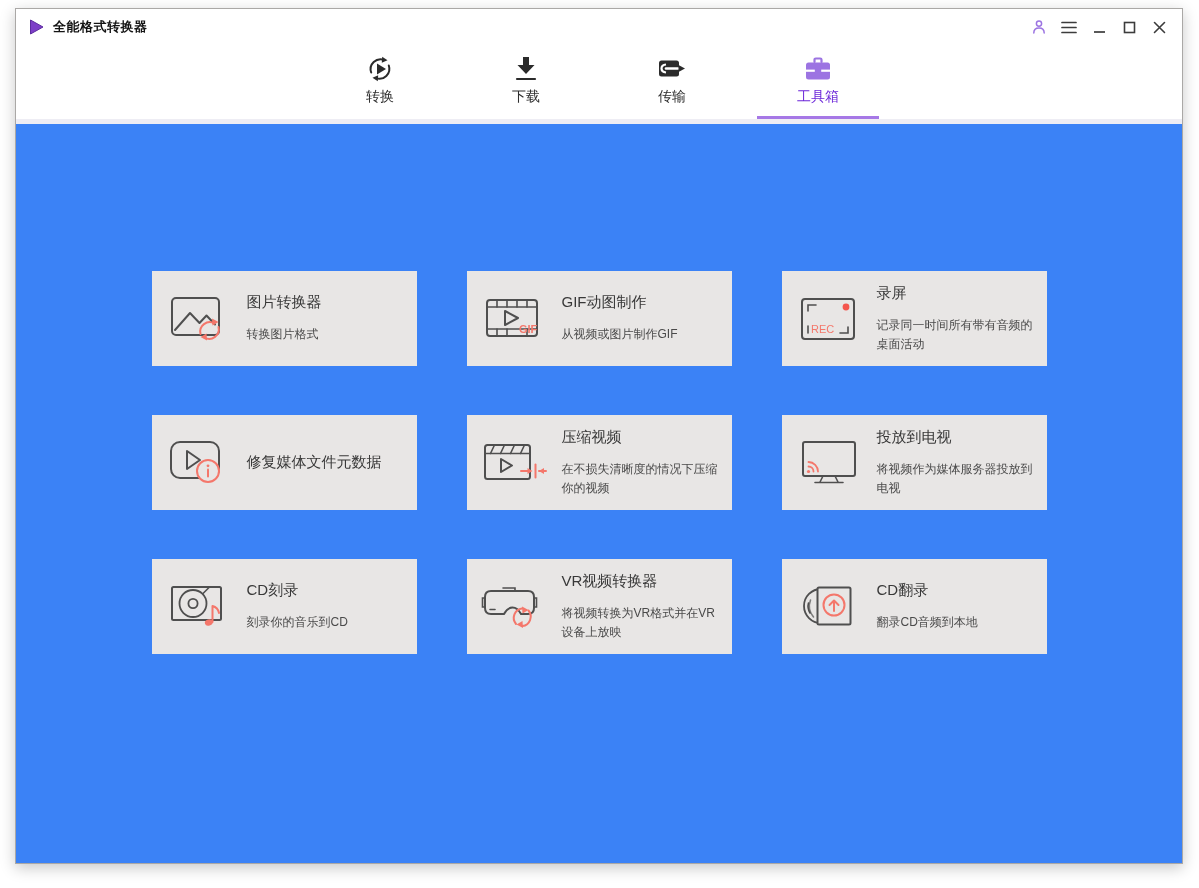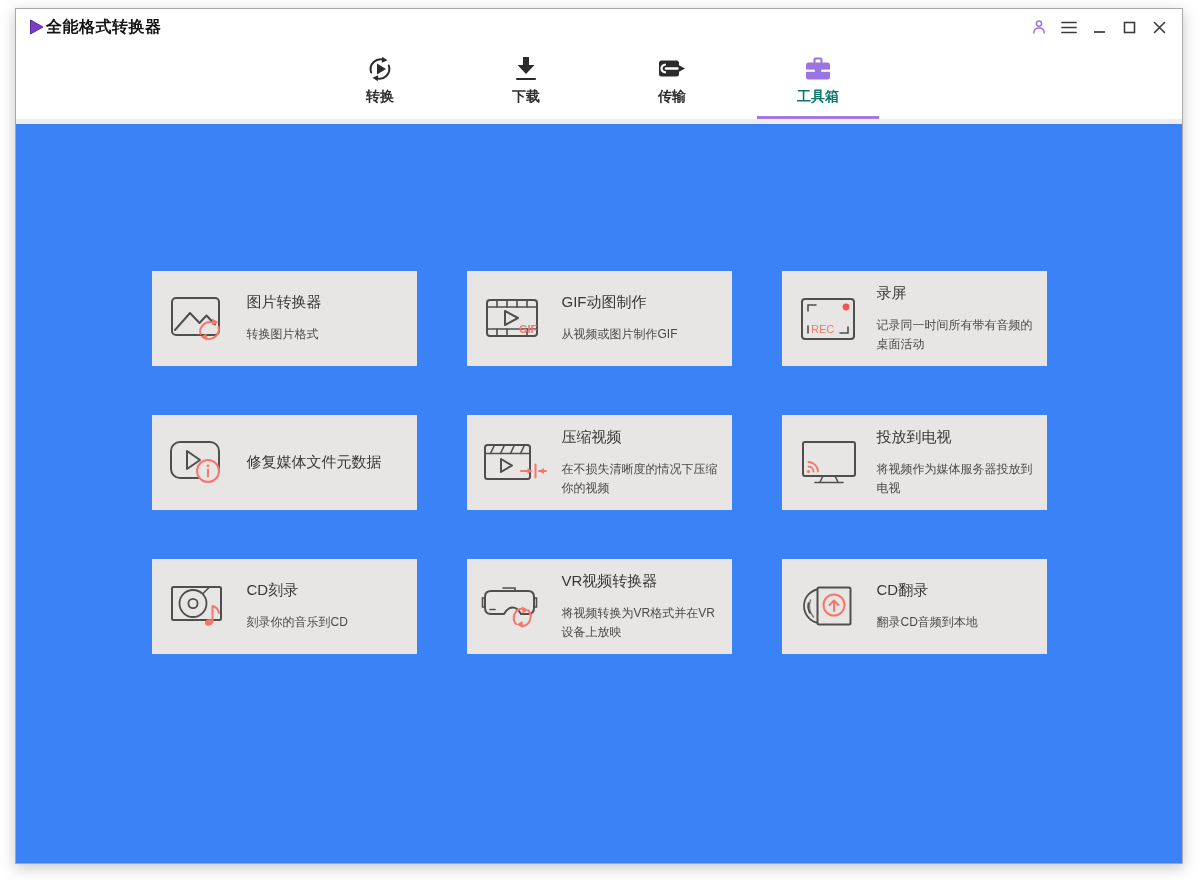--- a/index.html
+++ b/index.html
@@ -7,31 +7,31 @@
               font-family:"Liberation Sans","DejaVu Sans",sans-serif; }
 
   .window { position:absolute; left:15px; top:8px; width:1168px; height:856px;
             background:#ffffff; border:1px solid #aaa8a6;
             box-shadow:0 4px 14px rgba(0,0,0,.22); display:flex; flex-direction:column; }
 
   
   .titlebar { height:36px; display:flex; align-items:center; padding:0 14px 0 13px;
               background:#ffffff; flex:0 0 auto; }
   .app-logo { width:15px; height:16px; flex:0 0 auto; }
-  .app-title { font-size:16px; font-weight:bold; color:#141414; margin-left:2px; letter-spacing:.5px; }
+  .app-title { font-size:13px; font-weight:bold; color:#141414; margin-left:9px; letter-spacing:.5px; }
   .win-controls { margin-left:auto; display:flex; align-items:center; gap:12px; }
   .ctrl { width:18px; height:18px; display:flex; align-items:center; justify-content:center; cursor:pointer; }
 
   
-  .nav { height:74px; display:flex; justify-content:center; gap:32px; background:#ffffff; flex:0 0 auto;font-weight:bold; }
+  .nav { height:74px; display:flex; justify-content:center; gap:32px; background:#ffffff; flex:0 0 auto; }
   .tab { position:relative; width:114px; display:flex; flex-direction:column; align-items:center;
          padding-top:9px; cursor:pointer; }
   .tab-icon { height:30px; display:flex; align-items:center; justify-content:center; }
   .tab-label { margin-top:4px; font-size:14px; color:#2e2e2e; }
-  .tab.active .tab-label { color:#0f766e; }
+  .tab.active .tab-label { color:#6d28d9; }
   .tab.active::after { content:""; position:absolute; left:-4px; right:-4px; bottom:0;
                        height:3px; background:#a678e6; }
 
   
   .strip { height:5px; background:#eeedf4; flex:0 0 auto; }
   .content { flex:1; background:#3b82f6; overflow:hidden; }
   .grid { display:grid; grid-template-columns:repeat(3,265px); grid-auto-rows:95px;
           gap:49px 50px; justify-content:center; padding-top:147px; }
 
   .card { background:#e8e6e5; display:flex; align-items:center; cursor:pointer; }

